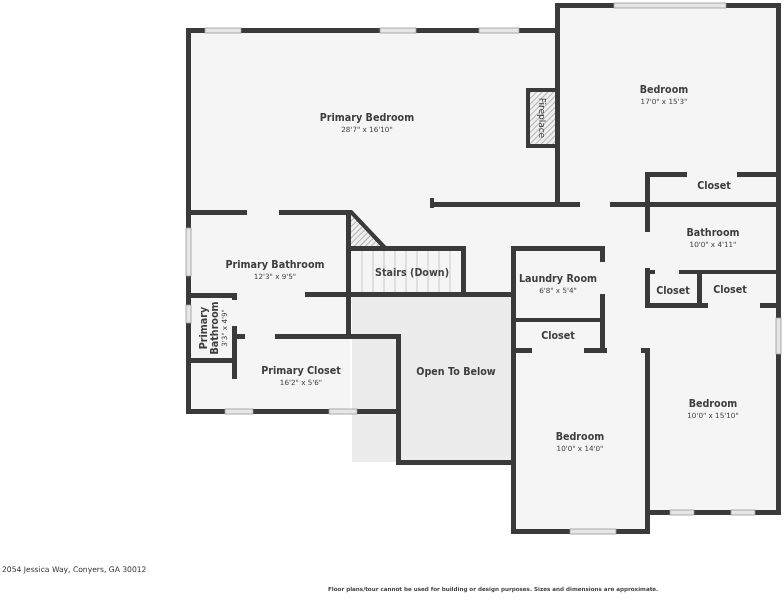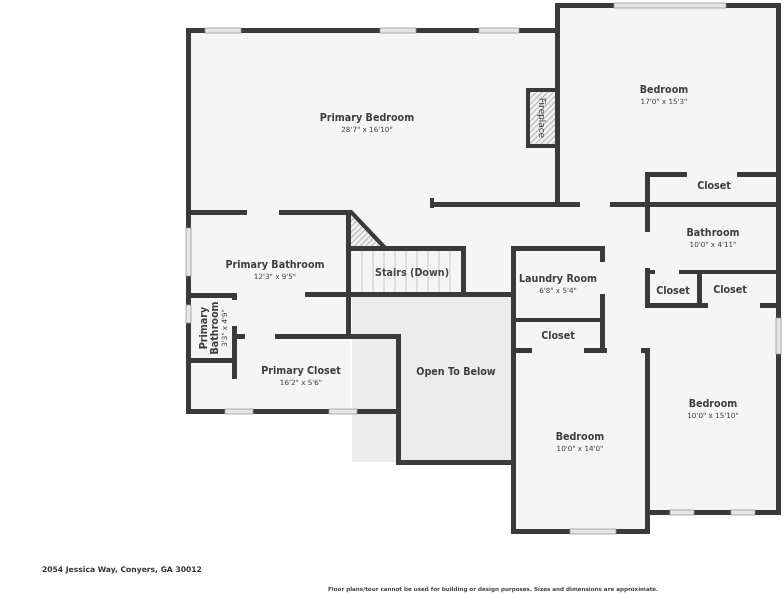--- a/index.html
+++ b/index.html
@@ -7,21 +7,21 @@
   #plan { position:absolute; left:0; top:0; width:784px; height:600px; }
   .floor { fill:#f5f5f5; }
   .floor-dark { fill:#ececec; }
   .wall { fill:#3a3a3a; }
   .win { fill:#e6e6e6; stroke:#9a9a9a; stroke-width:0.8; }
   .door { fill:#f5f5f5; }
   .room-name { font-family:"DejaVu Sans", sans-serif; font-size:9.6px; font-weight:bold; fill:#3d3d3d; text-anchor:middle; }
   .room-dim { font-family:"DejaVu Sans", sans-serif; font-size:7.2px; fill:#3d3d3d; text-anchor:middle; }
   .stair-line { stroke:#bdbdbd; stroke-width:0.8; }
   .footer { position:absolute; font-family:"DejaVu Sans", sans-serif; color:#333; }
-  .addr { left:2px; top:565px; font-size:7.6px; font-weight:bold;margin-left:40px; }
+  .addr { left:2px; top:565px; font-size:7.6px; font-weight:normal; }
   .floor-label { left:2px; top:604px; font-size:8px; font-weight:bold; }
   .disclaimer { left:328px; top:586px; font-size:5.6px; font-weight:bold; color:#444; }
 </style>
 </head>
 <body>
 
 <svg id="plan" viewBox="0 0 784 600" xmlns="http://www.w3.org/2000/svg">
   <defs>
     <pattern id="hatch" width="4" height="4" patternUnits="userSpaceOnUse" patternTransform="rotate(45)">
       <rect width="4" height="4" fill="#f0f0f0"></rect>

